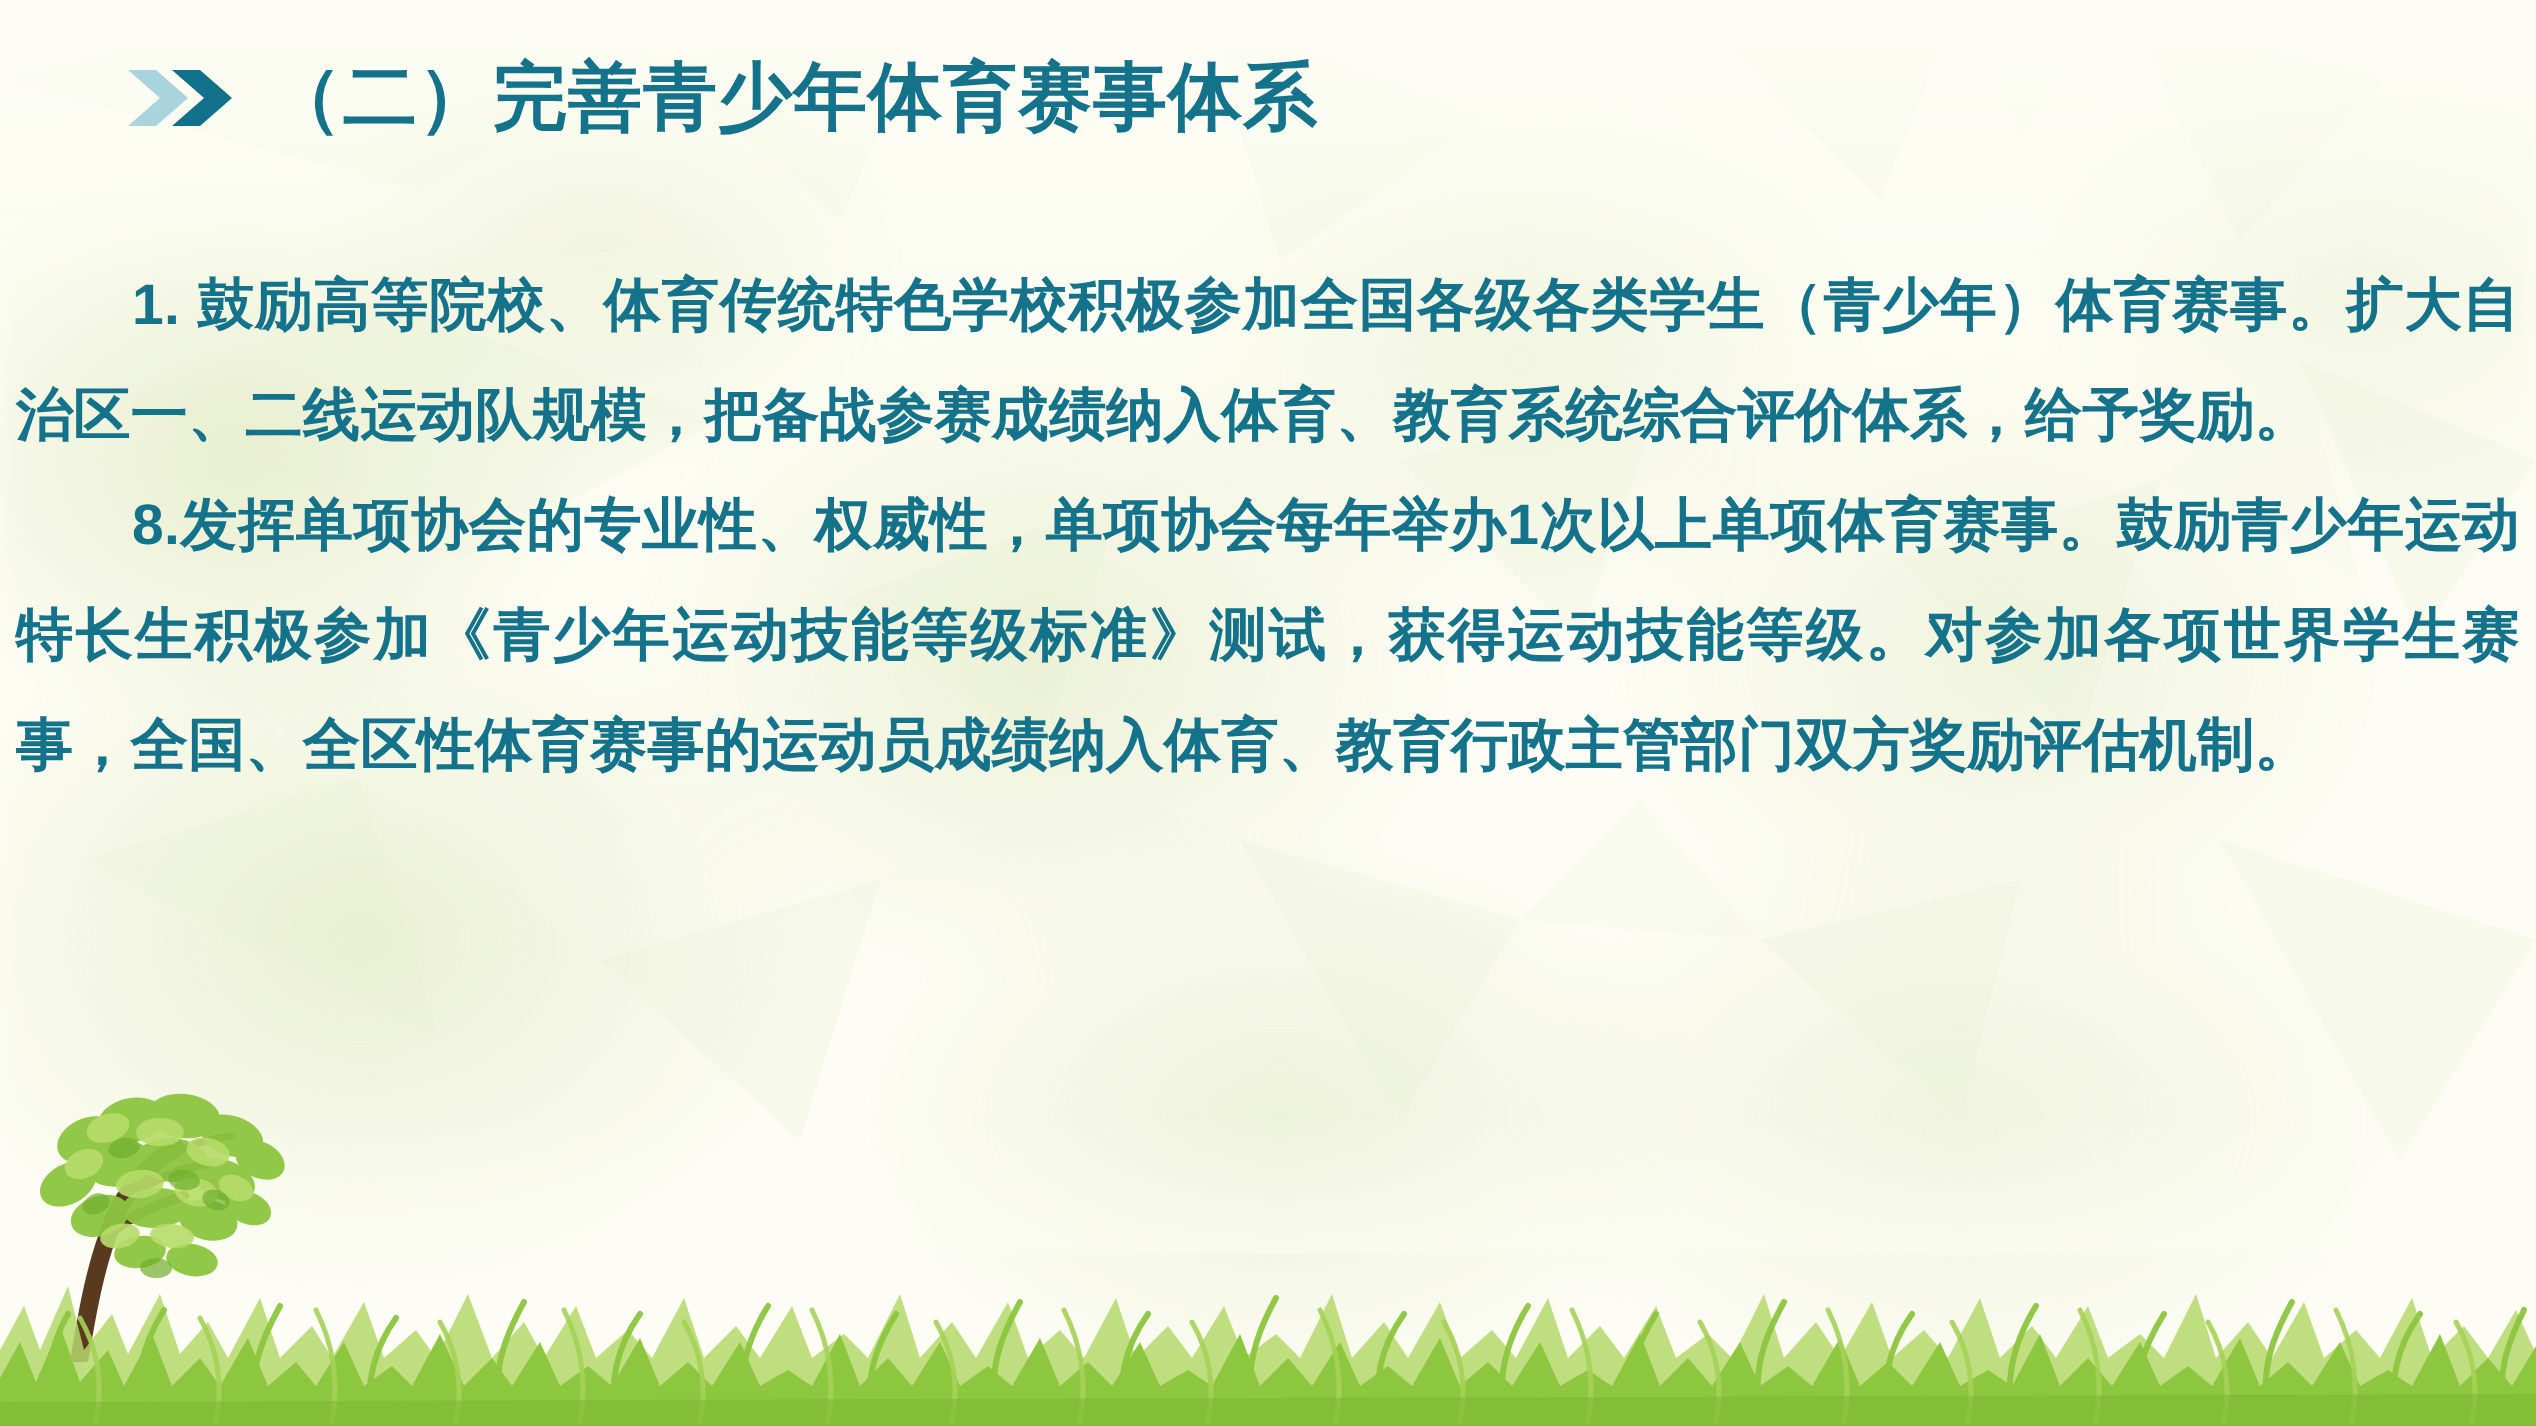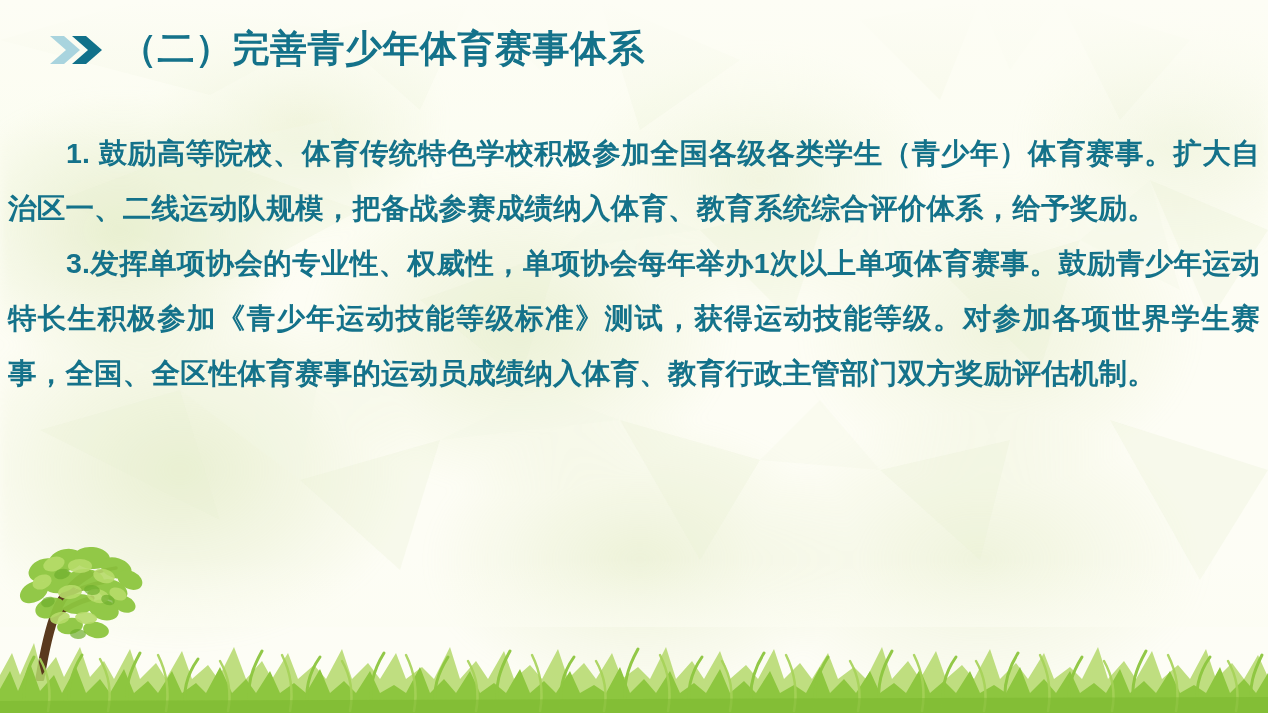--- a/index.html
+++ b/index.html
@@ -47,24 +47,24 @@
   .bg-top-fade {
     position: absolute;
     left: 0; right: 0; top: 0;
     height: 150px;
     background: linear-gradient(180deg, #fdfdf5 0%, rgba(253,253,245,0.0) 100%);
   }
 
   
   .heading {
     position: absolute;
-    left: 48px;
+    left: 62px;
     top: 30px;
     display: flex;
-    align-items: flex-end;
+    align-items: center;
     gap: 16px;
     white-space: nowrap;
   }
   .chevrons {
     display: block;
     line-height: 0;
   }
   .heading-text {
     color: #14728a;
     font-size: 37px;
@@ -163,21 +163,21 @@
       <svg width="56" height="34" viewBox="0 0 56 34">
         <polygon points="2,3 16,3 32,17 16,31 2,31 18,17" fill="#A9D4DE"></polygon>
         <polygon points="24,3 38,3 54,17 38,31 24,31 40,17" fill="#11718A"></polygon>
       </svg>
     </span>
     <span class="heading-text">（二）完善青少年体育赛事体系</span>
   </div>
 
   <div class="body-copy">
     <p class="para">1. 鼓励高等院校、体育传统特色学校积极参加全国各级各类学生（青少年）体育赛事。扩大自治区一、二线运动队规模，把备战参赛成绩纳入体育、教育系统综合评价体系，给予奖励。</p>
-    <p class="para">3.发挥单项协会的专业性、权威性，单项协会每年举办1次以上单项体育赛事。鼓励青少年运动特长生积极参加《青少年运动技能等级标准》测试，获得运动技能等级。对参加各项世界学生赛事，全国、全区性体育赛事的运动员成绩纳入体育、教育行政主管部门双方奖励评估机制。</p>
+    <p class="para">8.发挥单项协会的专业性、权威性，单项协会每年举办1次以上单项体育赛事。鼓励青少年运动特长生积极参加《青少年运动技能等级标准》测试，获得运动技能等级。对参加各项世界学生赛事，全国、全区性体育赛事的运动员成绩纳入体育、教育行政主管部门双方奖励评估机制。</p>
   </div>
 
   <div class="bottom-fade"></div>
 
   <div class="tree">
     <svg width="160" height="135" viewBox="0 0 160 135">
       <path d="M36 132 C40 108 44 86 52 66 C58 50 70 36 84 28" stroke="#5A3A1E" stroke-width="9" fill="none" stroke-linecap="round"></path>
       <path d="M52 70 C62 62 74 56 88 52" stroke="#5A3A1E" stroke-width="5" fill="none" stroke-linecap="round"></path>
       <path d="M62 52 C72 44 86 38 100 36" stroke="#5A3A1E" stroke-width="4" fill="none" stroke-linecap="round"></path>
       <path d="M72 38 C82 30 96 24 112 22" stroke="#5A3A1E" stroke-width="3.5" fill="none" stroke-linecap="round"></path>

